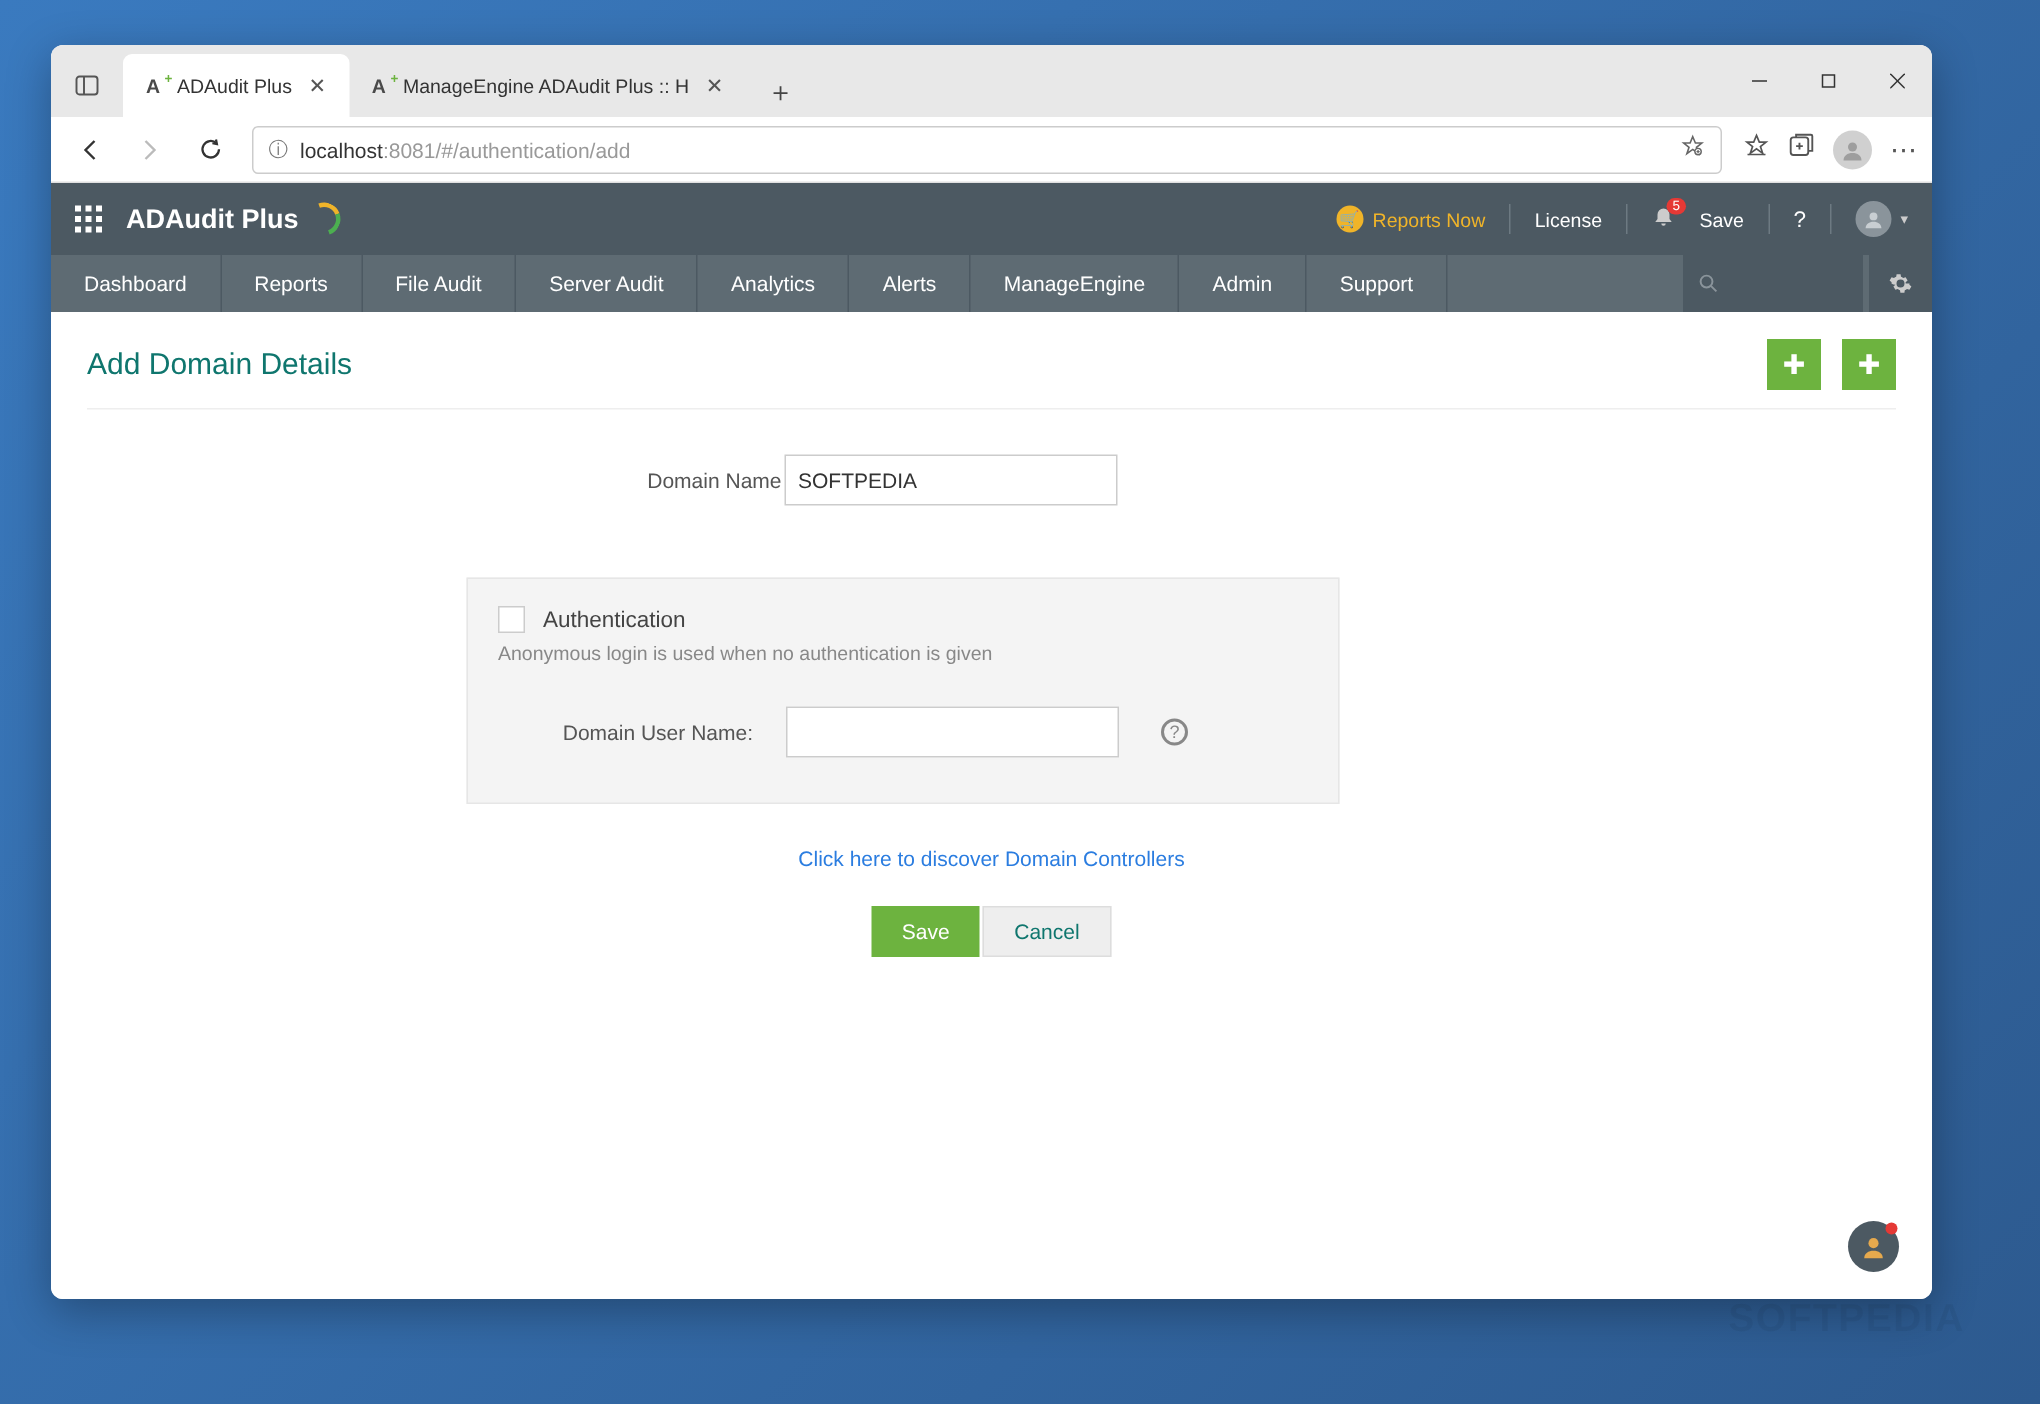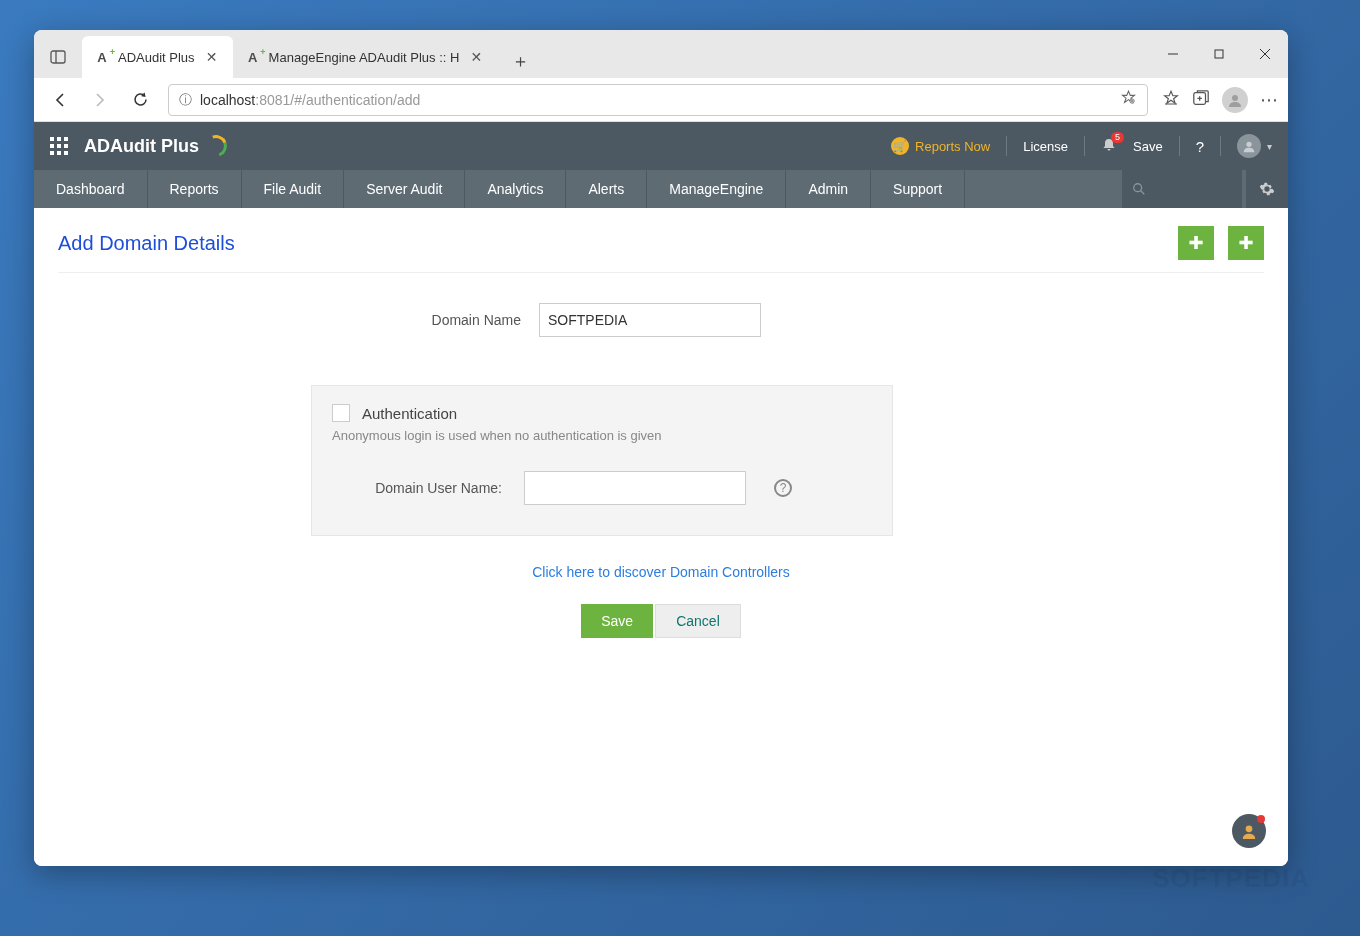--- a/index.html
+++ b/index.html
@@ -49,26 +49,26 @@
   .hdr-caret { font-size: 10px; color: #ccc; margin-left: -10px; }
   
   .nav-row { height: 38px; background: #5e6b73; display: flex; align-items: stretch; color: #fff; font-size: 14px; }
   .nav-item { padding: 12px 22px; display: flex; align-items: center; border-right: 1px solid #4c5962; cursor: pointer; }
   .nav-spacer { flex: 1; }
   .nav-search { width: 120px; background: #4c5962; display: flex; align-items: center; padding: 0 10px; color: #8a949b; }
   .nav-gear { width: 42px; background: #4c5962; display: flex; align-items: center; justify-content: center; margin-left: 4px; color: #ccc; }
   
   .page { flex: 1; background: #fff; padding: 18px 24px; overflow: auto; position: relative; }
   .page-header { display: flex; align-items: center; border-bottom: 1px solid #eee; padding-bottom: 12px; }
-  .page-title { font-size: 20px; color: #1d4ed8; font-weight: 500; }
+  .page-title { font-size: 20px; color: #0f766e; font-weight: 500; }
   .page-actions { margin-left: auto; display: flex; gap: 14px; }
   .green-add { width: 36px; height: 34px; background: #6db33f; display: flex; align-items: center; justify-content: center; color: #fff; font-size: 18px; cursor: pointer; }
   
   .form-wrap { margin: 30px auto 0; width: 700px; }
-  .inline-row { display: flex; align-items: center; gap: 18px; margin-bottom: 22px; }
+  .inline-row { display: flex; align-items: center; gap: 2px; margin-bottom: 22px; }
   .inline-row label { width: 170px; text-align: right; font-size: 14px; color: #555; }
   .txt-input { height: 34px; width: 222px; border: 1px solid #ccc; padding: 0 8px; font-size: 14px; color: #333; }
   .auth-panel { background: #f4f4f4; border: 1px solid #e6e6e6; padding: 18px 20px 30px 20px; margin-top: 48px; }
   .auth-top { display: flex; align-items: center; gap: 12px; }
   .chk { width: 18px; height: 18px; border: 1px solid #ccc; background: #fff; }
   .auth-top-lbl { font-size: 15px; color: #444; }
   .auth-hint { font-size: 13px; color: #888; margin-top: 6px; }
   .field-row { display: flex; align-items: center; margin-top: 28px; gap: 22px; }
   .field-row label { width: 170px; text-align: right; font-size: 14px; color: #555; }
   .field-row .txt-input { width: 222px; }

